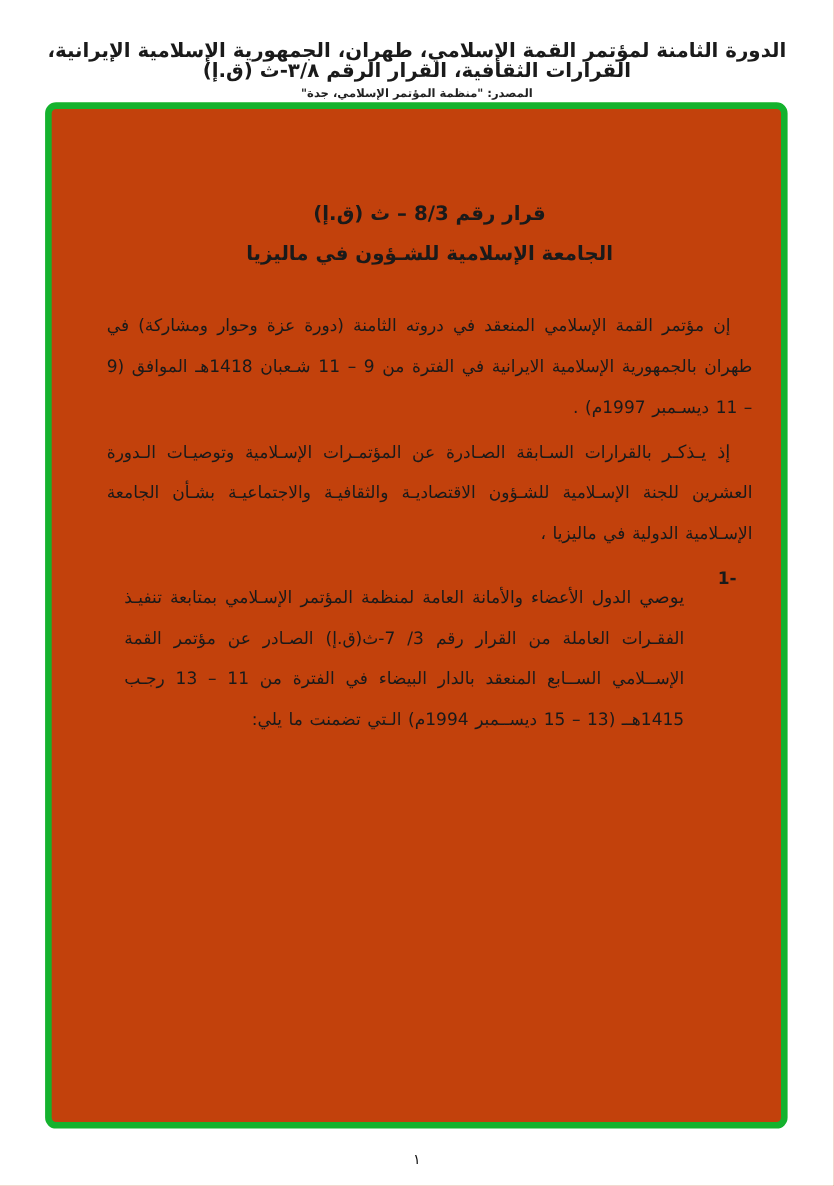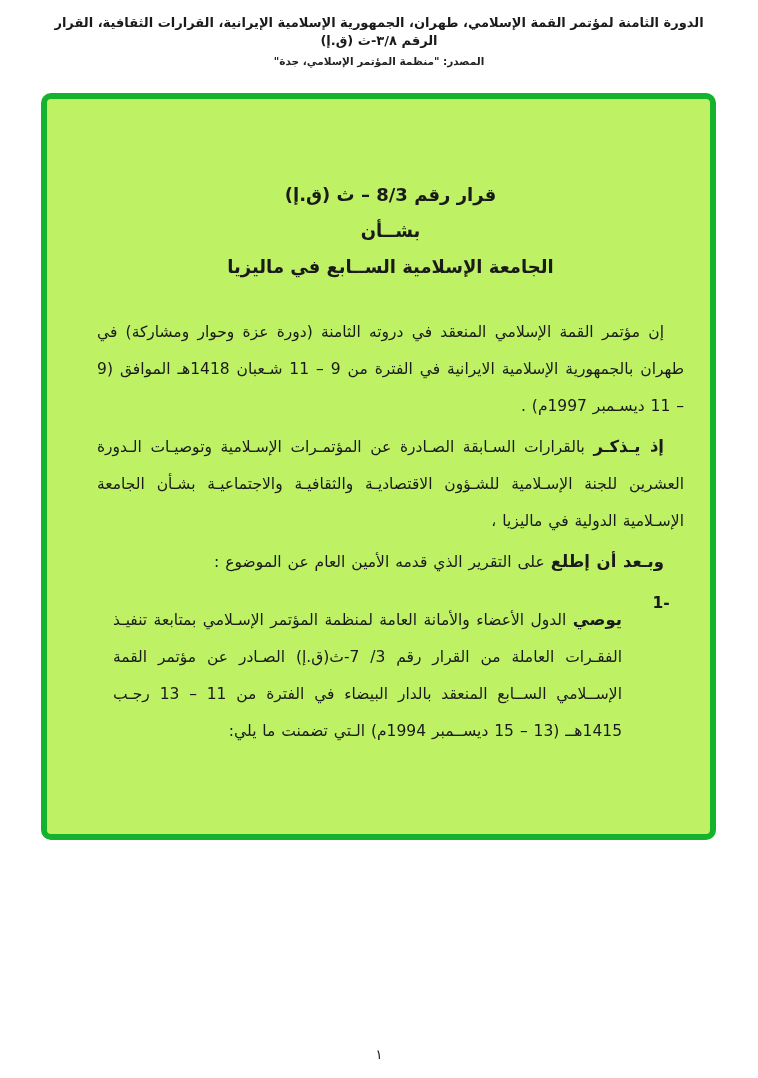--- a/index.html
+++ b/index.html
@@ -3,43 +3,43 @@
 <meta charset="utf-8">
 <style>
   html,body { margin:0; padding:0; }
   body {
     width:758px; height:1078px; background:#ffffff; position:relative;
     font-family:"DejaVu Sans", sans-serif; color:#1a1a1a;
     -webkit-font-smoothing:antialiased;
   }
   .header { text-align:center; }
   .header-citation {
-    margin-top:14px; font-size:13px; font-weight:bold; line-height:18px;
+    margin-top:38px; font-size:18px; font-weight:bold; line-height:18px;
     padding:0 40px;
   }
   .header-source {
     margin-top:5px; font-size:10.5px; font-weight:bold; color:#222;
   }
   .frame {
-    position:absolute; left:41px; top:93px; width:675px; height:747px;
+    position:absolute; left:41px; top:93px; width:675px; height:933px;
     box-sizing:border-box; border:6px solid var(--green,#14b22d);
-    border-radius:10px; background:#bef264;
+    border-radius:10px; background:#c2410c;
   }
   .content {
     direction:rtl; padding:78px 26px 0 50px;
   }
   .title-block {
     text-align:center; font-weight:bold; font-size:18px; line-height:36px;
     margin-bottom:28px;
   }
   p.para {
     margin:0 0 3px 0; font-size:15.5px; line-height:37px;
     text-align:justify; text-indent:20px; word-spacing:1px;
   }
-  .lead { font-weight:bold; font-size:16.5px; }
+  .lead { font-weight:normal; font-size:16.5px; }
   .list-item { display:flex; margin-top:4px; }
   .item-number {
     flex:0 0 46px; direction:ltr; text-align:center;
     font-weight:bold; font-size:15.5px; line-height:37px;
   }
   .item-text {
     flex:1; margin:16px; font-size:15.5px; line-height:37px;
     text-align:justify; word-spacing:1px;
   }
   .page-number {
@@ -53,41 +53,36 @@
 <div class="header" dir="rtl">
   <div class="header-citation">الدورة الثامنة لمؤتمر القمة الإسلامي، طهران، الجمهورية الإسلامية الإيرانية، القرارات الثقافية، القرار الرقم ٣/٨-ث (ق.إ)</div>
   <div class="header-source">المصدر:  "منظمة المؤتمر الإسلامي، جدة"</div>
 </div>
 
 <div class="frame">
   <div class="content">
 
     <div class="title-block">
       <div>قرار رقم 8/3 – ث (ق.إ)</div>
-      <div>بشــأن</div>
-      <div>الجامعة الإسلامية الســابع  في ماليزيا</div>
+      <div>الجامعة الإسلامية للشـؤون  في ماليزيا</div>
     </div>
 
     <p class="para">
       <span class="lead"></span>
       <span>إن مؤتمر القمة الإسلامي المنعقد في دروته الثامنة (دورة عزة وحوار ومشاركة) في طهران بالجمهورية الإسلامية الايرانية في الفترة من 9 – 11 شـعبان  1418هـ الموافق (9 – 11 ديسـمبر 1997م) .</span>
     </p>
 
     <p class="para">
       <span class="lead">إذ يـذكـر</span>
       <span>بالقرارات السـابقة الصـادرة عن المؤتمـرات الإسـلامية وتوصيـات الـدورة العشرين للجنة الإسـلامية للشـؤون الاقتصاديـة والثقافيـة والاجتماعيـة بشـأن الجامعة الإسـلامية الدولية في ماليزيا ،</span>
     </p>
 
 
 
 
-    <p class="para">
-      <span class="lead">وبـعد أن إطلع</span>
-      <span>على التقرير الذي قدمه الأمين العام عن الموضوع :</span>
-    </p>
 
     <div class="list-item">
       <span class="item-number">1-</span>
       <p class="item-text">
         <span class="lead">يوصي</span>
         <span>الدول الأعضاء والأمانة العامة  لمنظمة المؤتمر الإسـلامي بمتابعة تنفيـذ الفقـرات العاملة من القرار رقم 3/ 7-ث(ق.إ) الصـادر عن مؤتمر القمة الإســلامي الســابع المنعقد بالدار البيضاء في الفترة من 11 – 13 رجـب 1415هــ (13 – 15 ديســمبر 1994م) الـتي تضمنت ما يلي:</span>
       </p>
     </div>
 
   </div>

